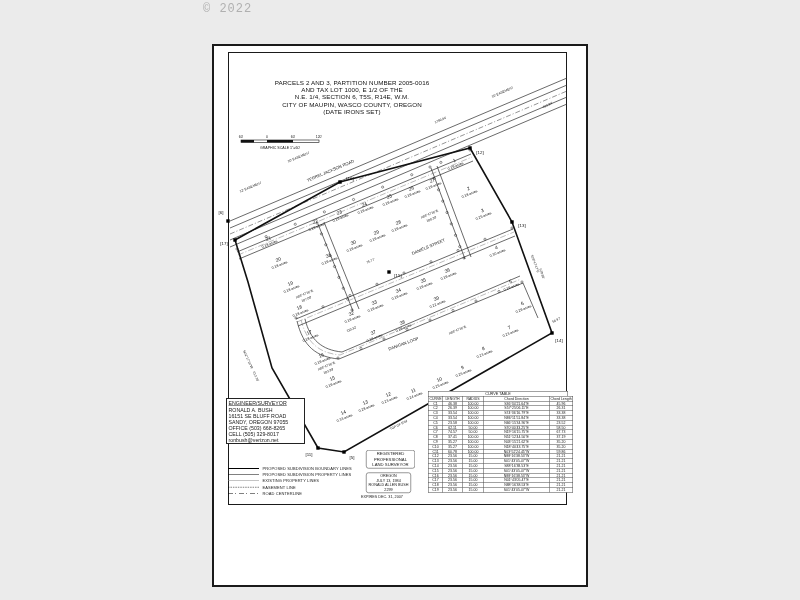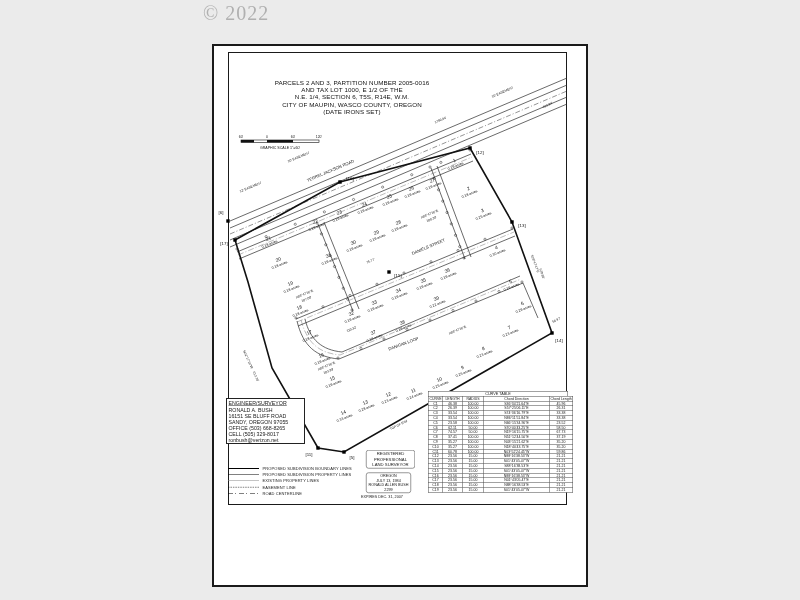--- a/index.html
+++ b/index.html
@@ -1,19 +1,19 @@
 <!DOCTYPE html>
 <html><head>
 <meta charset="utf-8">
 <style>
   html,body{margin:0;padding:0;}
   .stage{position:relative;width:800px;height:600px;background:#ebebeb;overflow:hidden;
          font-family:"Liberation Sans",sans-serif;color:#1a1a1a;}
-  .watermark{position:absolute;left:203px;top:2px;font-family:Liberation Serif, serif;
-             font-size:20px;color:#b0b0b0;letter-spacing:1px;}
+  .watermark{position:absolute;left:203px;top:2px;font-family:Liberation Mono, monospace;
+             font-size:12px;color:#b0b0b0;letter-spacing:1px;}
   .sheet{position:absolute;left:212px;top:44px;width:376px;height:543px;background:#ffffff;
          border:2px solid #1a1a1a;box-sizing:border-box;}
   .map-frame{position:absolute;left:228px;top:52px;width:339px;height:453px;
              border:1px solid #1a1a1a;box-sizing:border-box;background:#fff;}
   svg.plat{position:absolute;left:0;top:0;width:800px;height:600px;pointer-events:none;}
   .titleblock{position:absolute;left:232px;top:79px;width:480px;transform:scale(0.5);
               transform-origin:0 0;text-align:center;font-size:12.5px;line-height:14.5px;
               letter-spacing:.2px;color:#111;}
   .eng-box{position:absolute;left:226px;top:398px;width:79px;height:46px;
            border:1px solid #222;box-sizing:border-box;background:#fff;}

